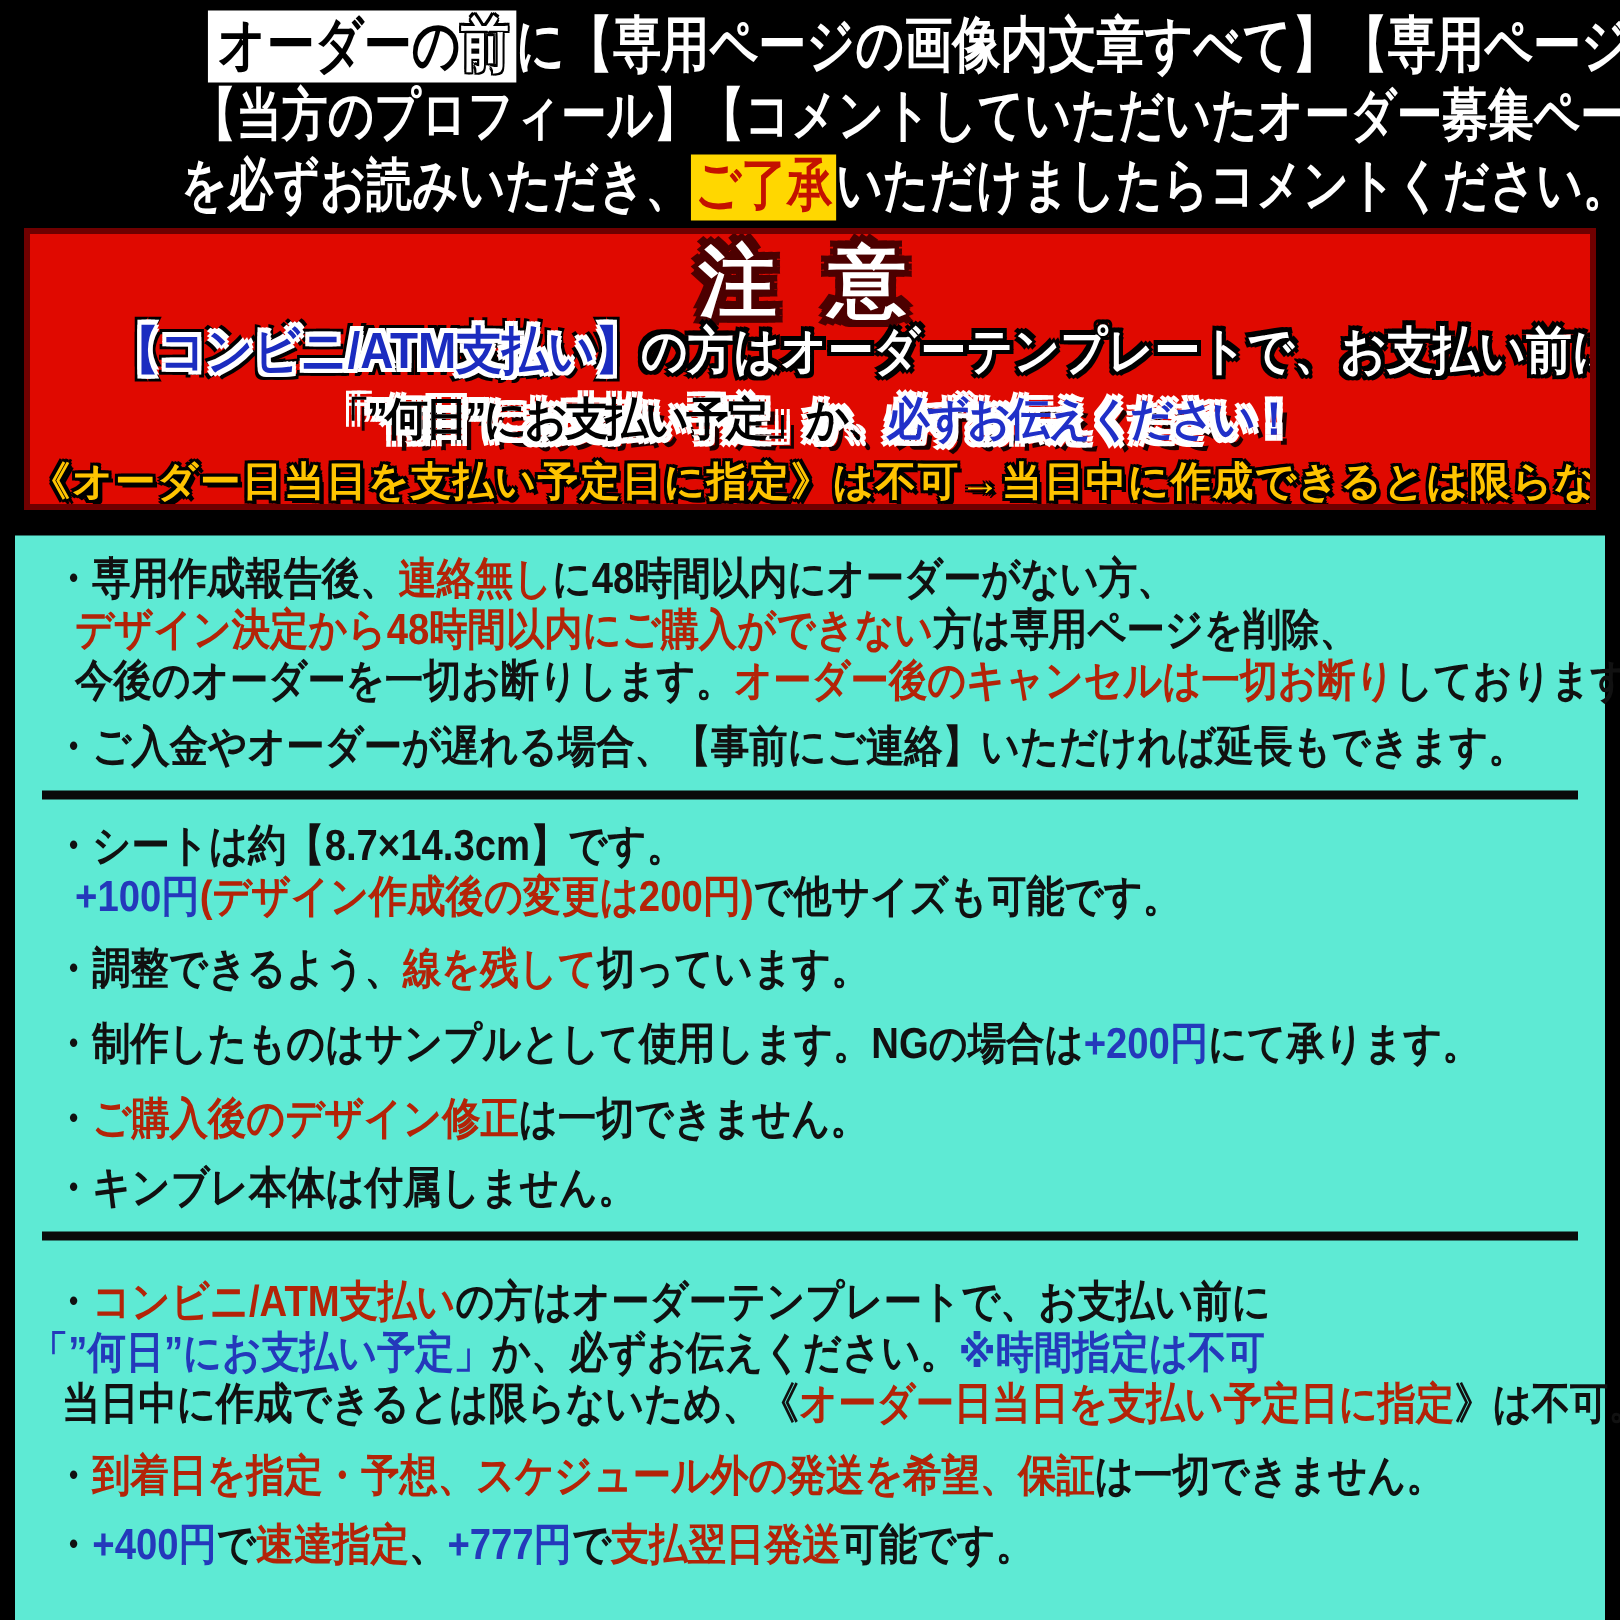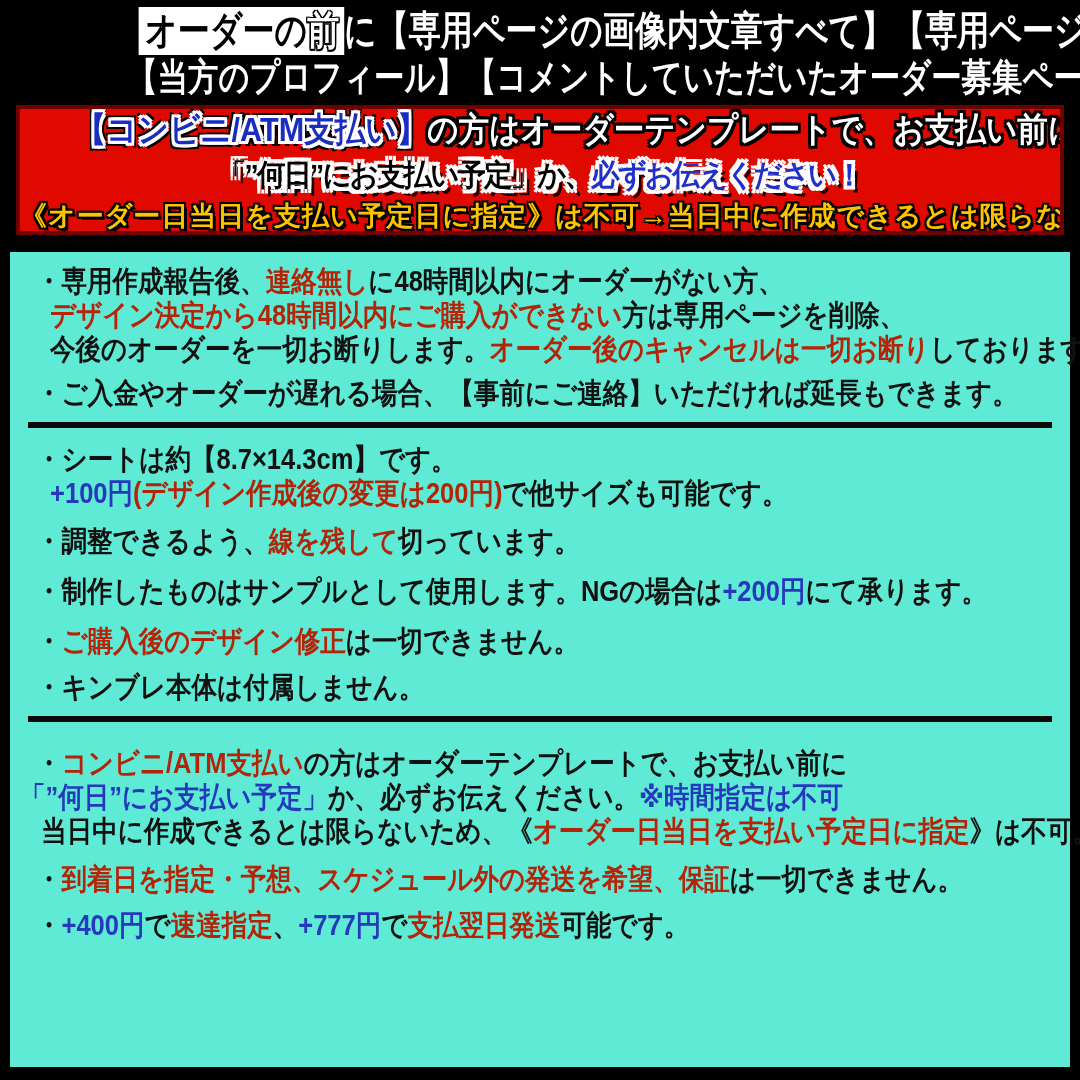--- a/index.html
+++ b/index.html
@@ -74,23 +74,27 @@
 
   <div class="header">
     <div class="h-line h1">
       <span class="sqz">
         <span class="hl-box"><span>オーダーの</span><span class="hl-outlined">前</span></span><span>に【専用ページの画像内文章すべて】【専用ページの説明文】</span>
       </span>
     </div>
     <div class="h-line">
       <span class="sqz"><span>【当方のプロフィール】【コメントしていただいたオーダー募集ページ】</span></span>
     </div>
+    <div class="h-line">
+      <span class="sqz"><span>を必ずお読みいただき、</span><span class="hl-mark">ご了承</span><span>いただけましたらコメントください。</span></span>
+    </div>
   </div>
 
   <div class="banner">
+    <div class="b-title">注 意</div>
     <div class="b-l2">
       <span class="sqz"><span class="b2-em">【コンビニ/ATM支払い】</span><span class="b2-rest">の方はオーダーテンプレートで、お支払い前に</span></span>
     </div>
     <div class="b-l3">
       <span class="sqz"><span class="b3-main">「”何日”にお支払い予定」か、</span><span class="b3-em">必ずお伝えください！</span></span>
     </div>
     <div class="b-l4">《オーダー日当日を支払い予定日に指定》は不可→当日中に作成できるとは限らないため</div>
   </div>
 
   <div class="panel">

